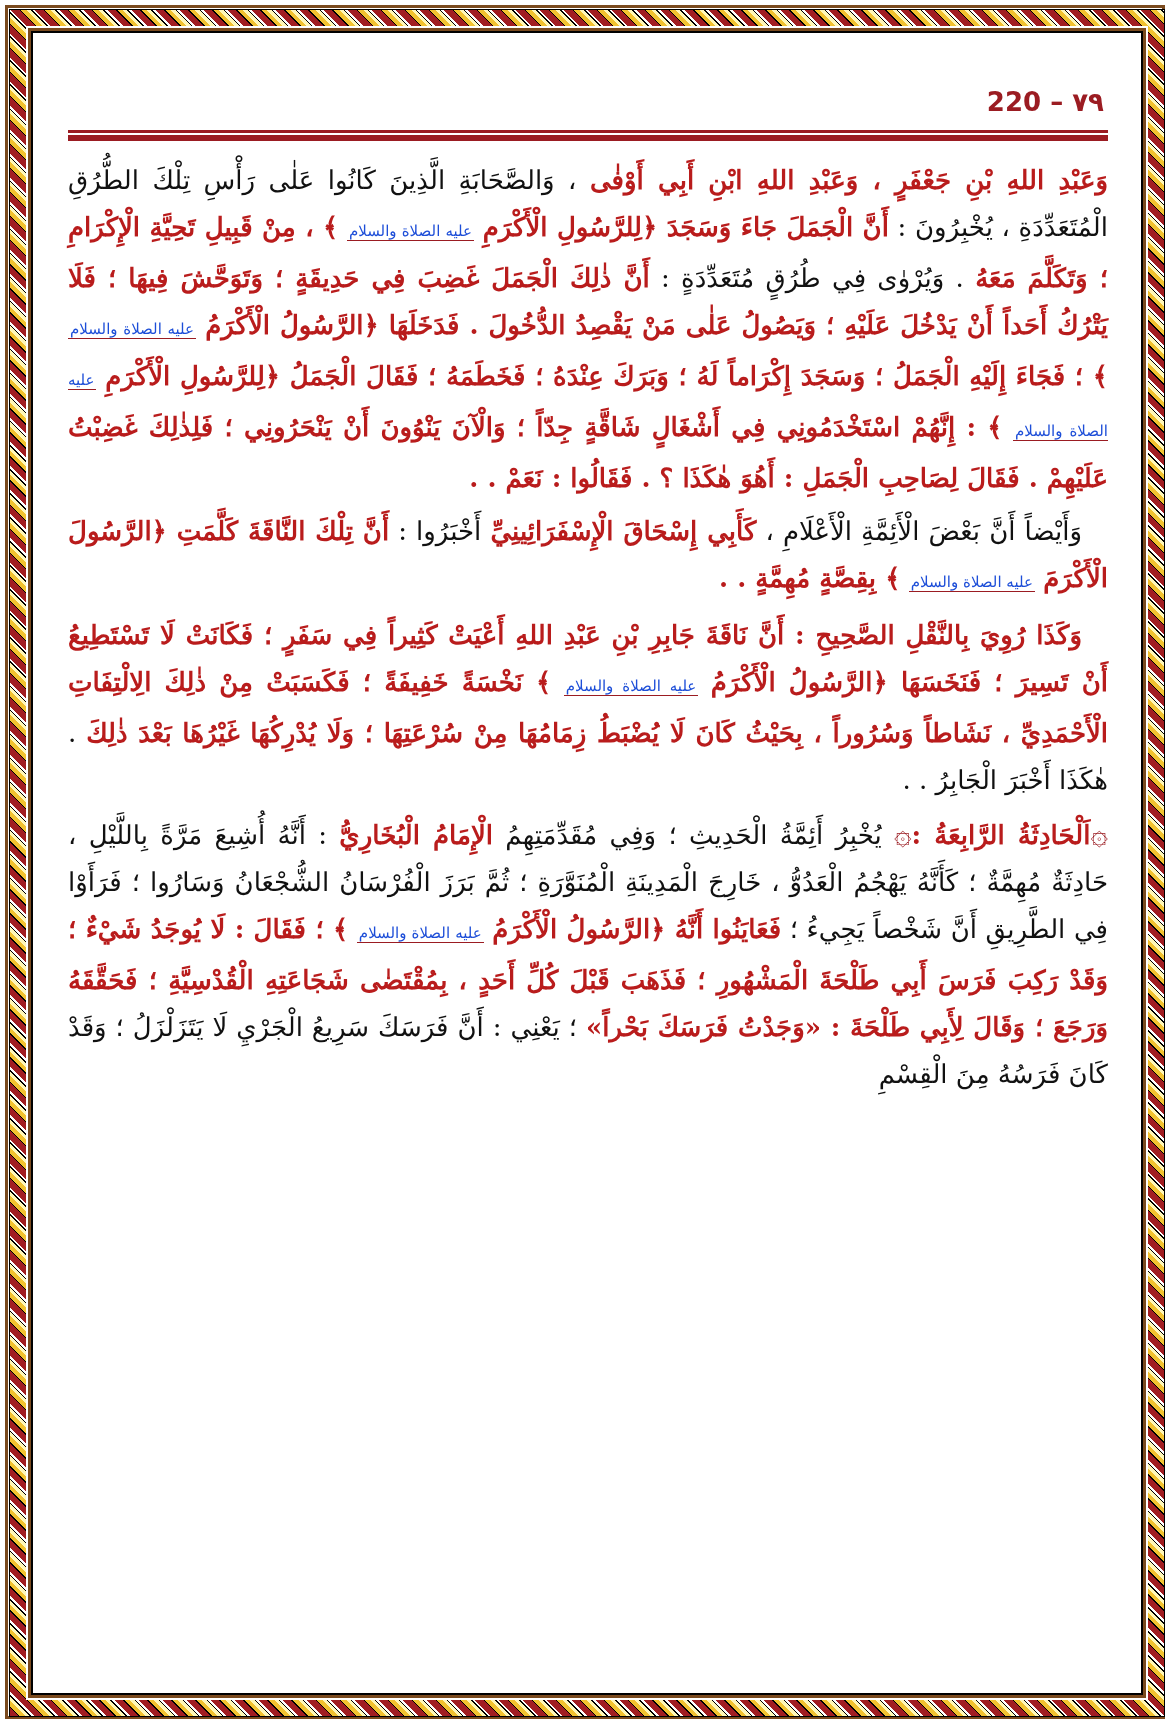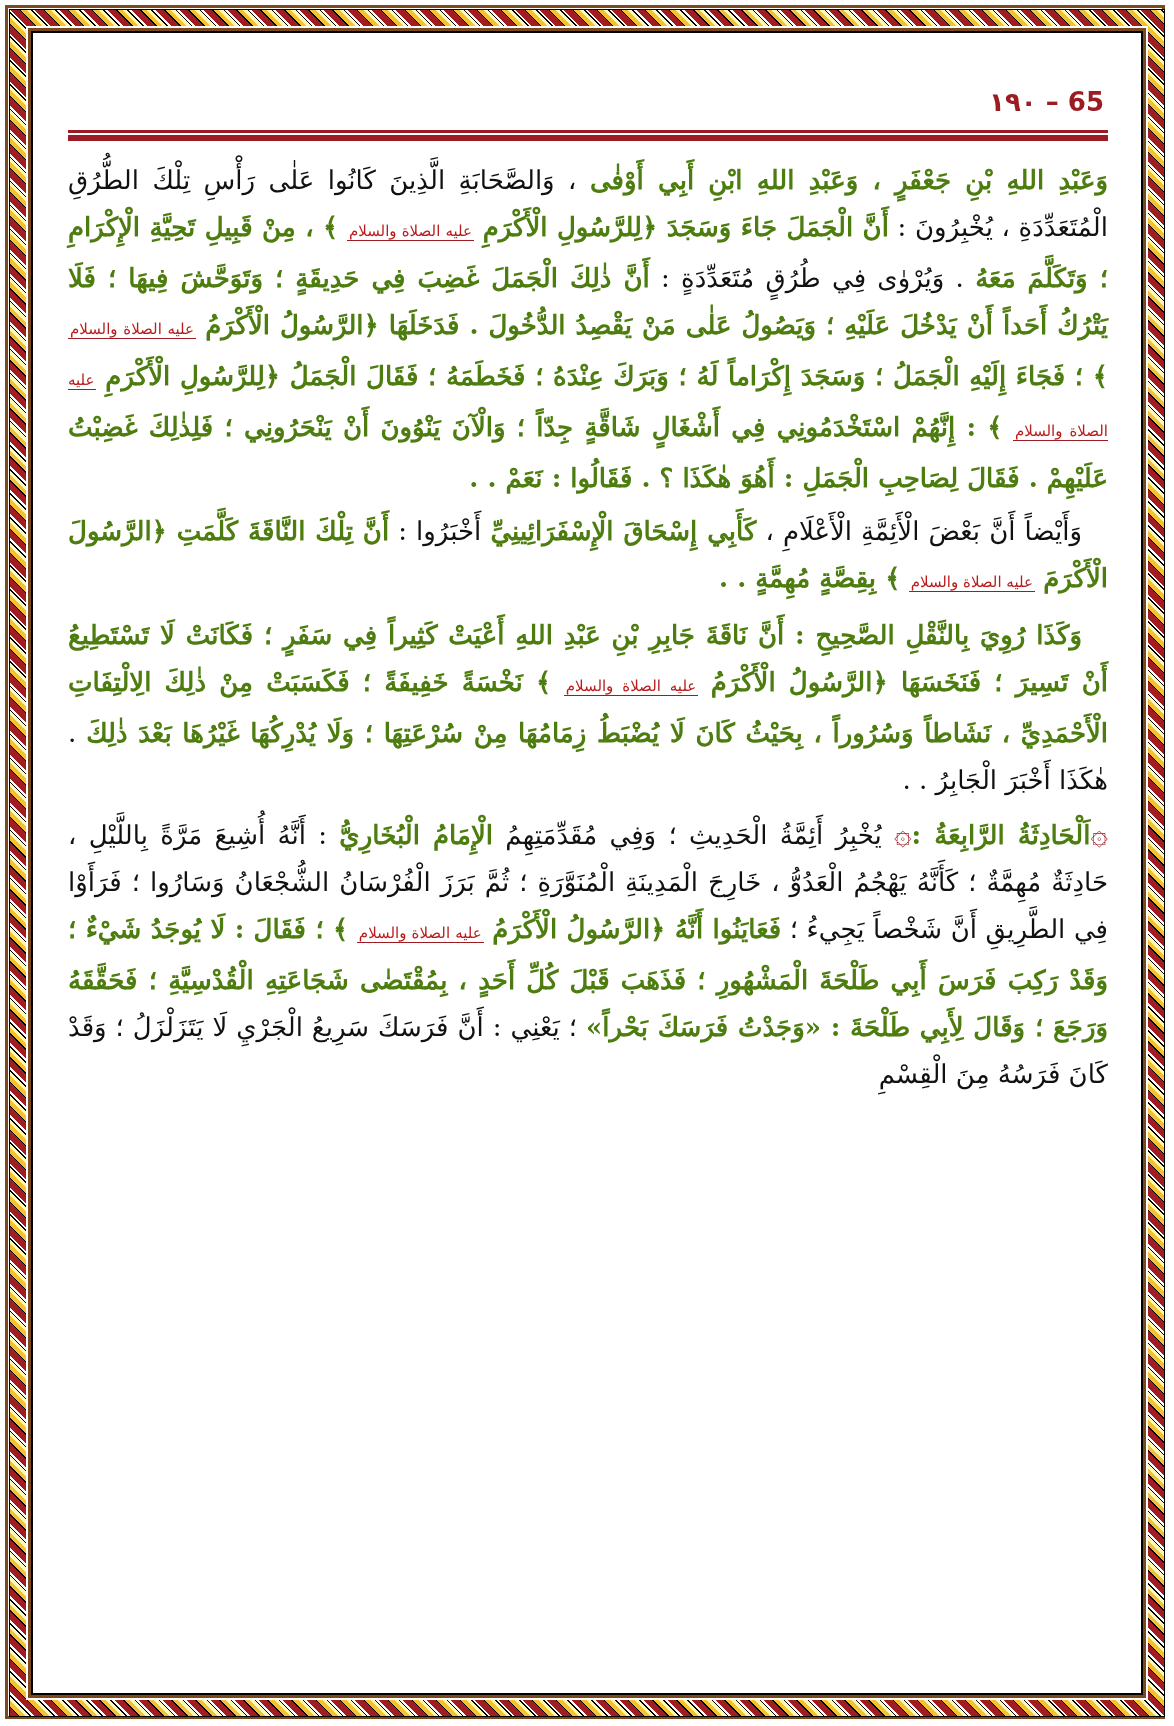--- a/index.html
+++ b/index.html
@@ -49,38 +49,38 @@
   .header .pagenum { direction: ltr; margin-left: 30px; font-family: "DejaVu Sans", sans-serif; font-weight: bold; font-size: 26px; }
   .rule-thin { height: 3px; background: #9b1c22; margin-top: 8px; }
   .rule-thick { height: 6px; background: #9b1c22; margin-top: 2px; }
 
   .body { margin-top: 16px; }
   p.para {
     margin: 0 0 6px 0; text-align: justify; text-align-last: right;
     font-size: 26px; line-height: 47px;
   }
   p.para.indent { text-indent: 26px; }
-  .red { color: #4d7c0f; font-weight: bold; }
+  .red { color: #b91c1c; font-weight: bold; }
   .blk { color: #111; }
-  .hon { color: #b91c1c; font-size: 15px; font-weight: normal; border-bottom: 1px solid #9b1c22; padding: 0 2px; }
+  .hon { color: #1d4ed8; font-size: 15px; font-weight: normal; border-bottom: 1px solid #9b1c22; padding: 0 2px; }
   .orn { color: #9b1c22; font-size: 30px; }
   .small { font-size: 23px; }
 </style>
 </head>
 <body>
 
 <div class="frame-outer"></div>
 <div class="frame-band-line-out"></div>
 <div class="frame-band"></div>
 <div class="frame-inner"></div>
 <div class="frame-inner-line"></div>
 
 <div class="page">
   <div class="header">
-    <span class="pagenum">١٩٠ – 65</span>
+    <span class="pagenum">220 – ٧٩</span>
   </div>
   <div class="rule-thin"></div>
   <div class="rule-thick"></div>
 
   <div class="body">
     <p class="para">
       <span class="red">وَعَبْدِ اللهِ بْنِ جَعْفَرٍ ، وَعَبْدِ اللهِ ابْنِ أَبِي أَوْفٰى</span><span class="blk"> ، وَالصَّحَابَةِ الَّذِينَ كَانُوا عَلٰى رَأْسِ تِلْكَ الطُّرُقِ الْمُتَعَدِّدَةِ ، يُخْبِرُونَ : </span><span class="red">أَنَّ الْجَمَلَ جَاءَ وَسَجَدَ ﴿لِلرَّسُولِ الْأَكْرَمِ</span> <span class="hon">عليه الصلاة والسلام</span> <span class="red">﴾ ، مِنْ قَبِيلِ تَحِيَّةِ الْإِكْرَامِ ؛ وَتَكَلَّمَ مَعَهُ</span><span class="blk"> . وَيُرْوٰى فِي طُرُقٍ مُتَعَدِّدَةٍ : </span><span class="red">أَنَّ ذٰلِكَ الْجَمَلَ غَضِبَ فِي حَدِيقَةٍ ؛ وَتَوَحَّشَ فِيهَا ؛ فَلَا يَتْرُكُ أَحَداً أَنْ يَدْخُلَ عَلَيْهِ ؛ وَيَصُولُ عَلٰى مَنْ يَقْصِدُ الدُّخُولَ . فَدَخَلَهَا ﴿الرَّسُولُ الْأَكْرَمُ</span> <span class="hon">عليه الصلاة والسلام</span> <span class="red">﴾ ؛ فَجَاءَ إِلَيْهِ الْجَمَلُ ؛ وَسَجَدَ إِكْرَاماً لَهُ ؛ وَبَرَكَ عِنْدَهُ ؛ فَخَطَمَهُ ؛ فَقَالَ الْجَمَلُ ﴿لِلرَّسُولِ الْأَكْرَمِ</span> <span class="hon">عليه الصلاة والسلام</span> <span class="red">﴾ : إِنَّهُمْ اسْتَخْدَمُونِي فِي أَشْغَالٍ شَاقَّةٍ جِدّاً ؛ وَالْآنَ يَنْوُونَ أَنْ يَنْحَرُونِي ؛ فَلِذٰلِكَ غَضِبْتُ عَلَيْهِمْ . فَقَالَ لِصَاحِبِ الْجَمَلِ : أَهُوَ هٰكَذَا ؟ . فَقَالُوا : نَعَمْ . .</span>
     </p>
 
 

